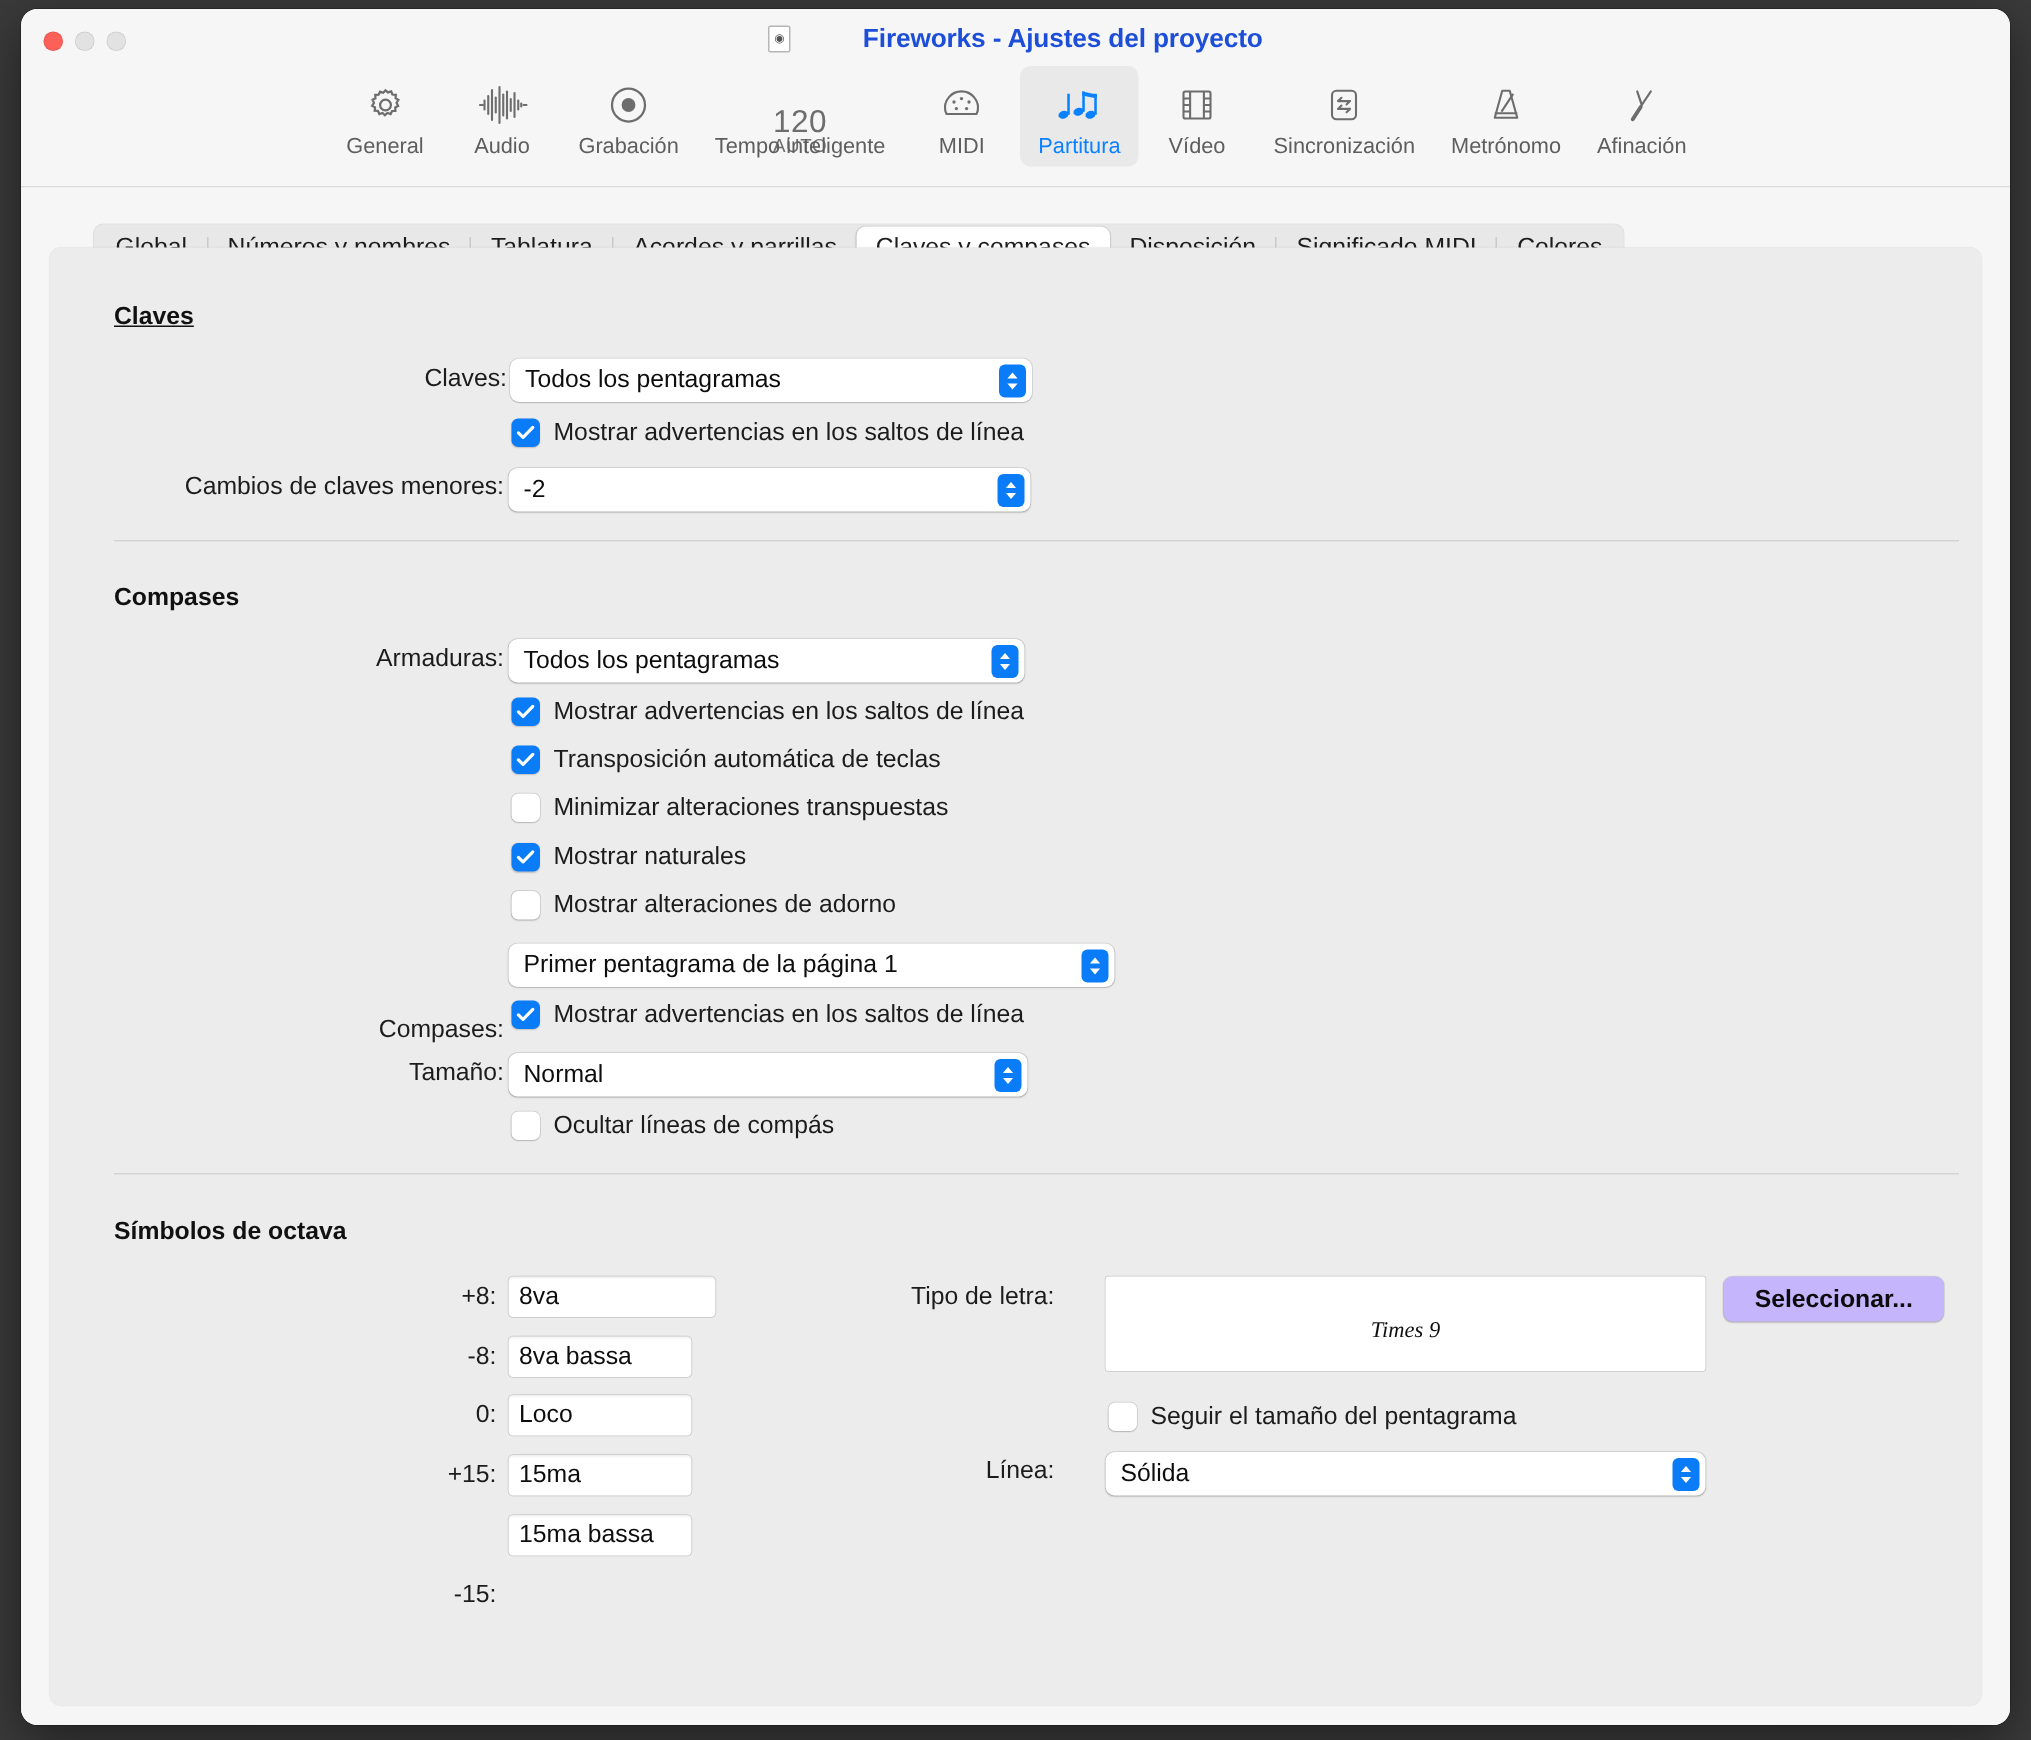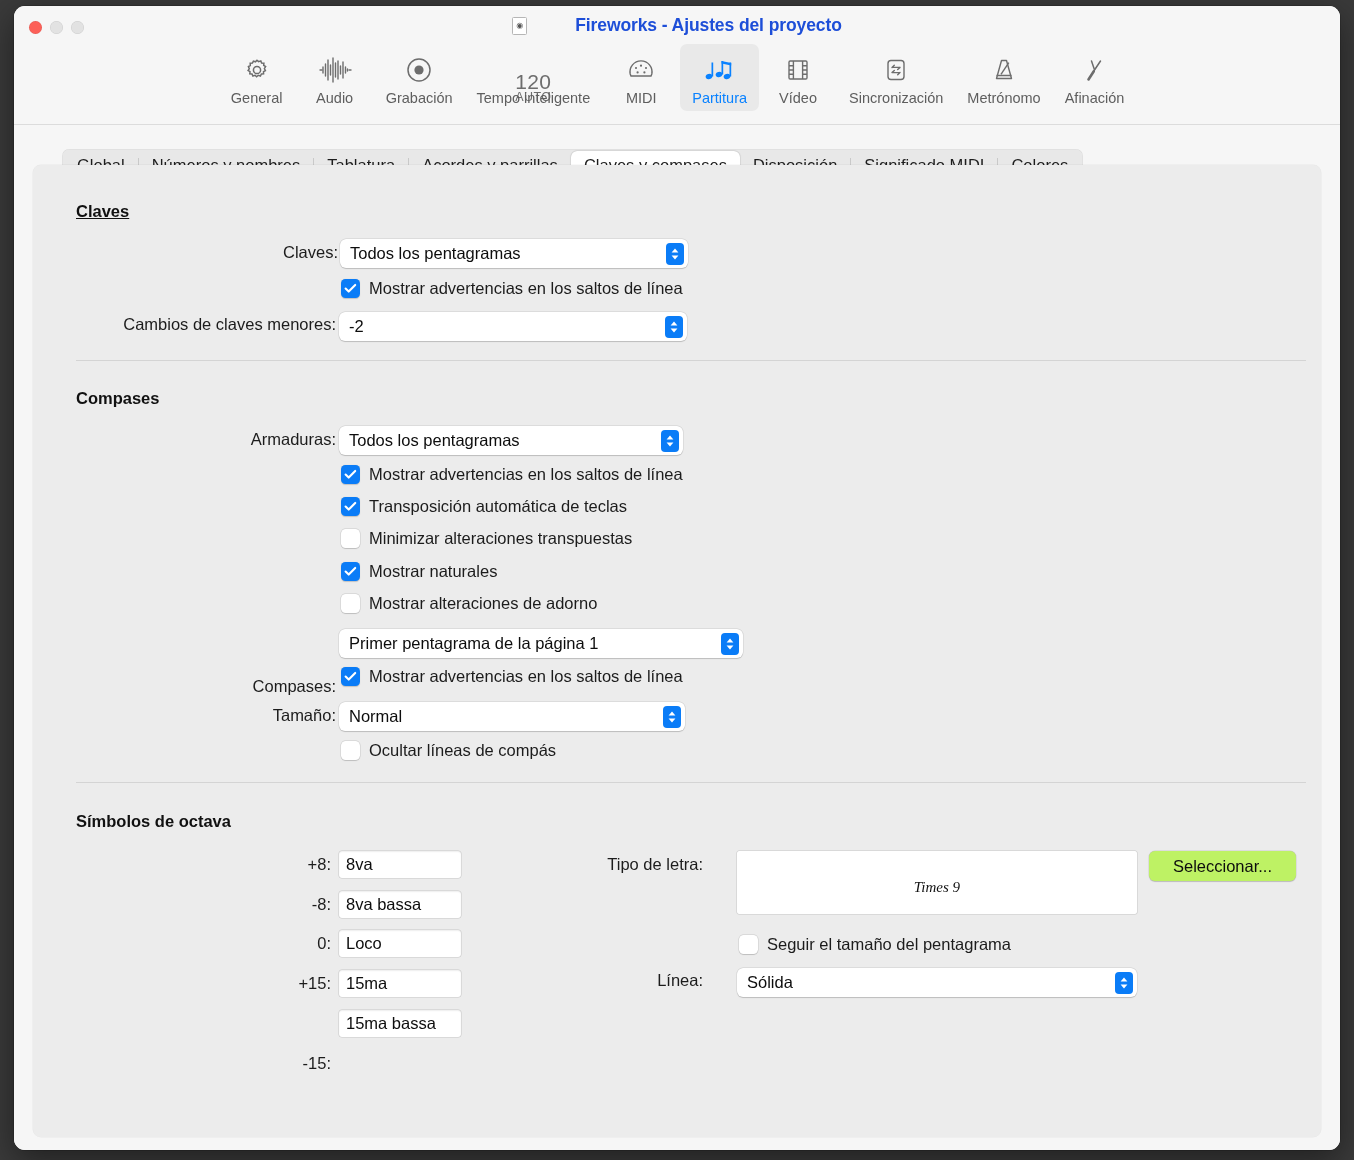--- a/index.html
+++ b/index.html
@@ -306,27 +306,28 @@
     font-style: italic;
     font-size: 15px;
     color: #111;
     margin-top: 28px;
   }
 
   
   .pbtn {
     position: absolute;
     height: 30px;
-    background: #bef264;
+    background: #c4b5fd;
     border-radius: 6px;
     box-shadow: 0 0.5px 1px rgba(0,0,0,0.16), 0 0 0 0.5px rgba(0,0,0,0.10);
     display: flex;
     align-items: center;
     justify-content: center;
     cursor: default;
+    font-weight: bold;
   }
   .pbtn span {
     font-size: 16.5px;
     color: #0d0d0d;
     white-space: nowrap;
   }
 </style>
 </head>
 <body>
 
@@ -633,21 +634,21 @@
         <div class="cb-label">Ocultar líneas de compás</div>
       </div>
 
       <div class="divider" style="top:617px;"></div>
 
       <div class="section-title" style="left:43px; top:647px;text-align:center;">Símbolos de octava</div>
 
       <div class="row" style="left:0px; top:690px; width:298px; justify-content:flex-end;">
         <div class="lbl">+8:</div>
       </div>
-      <div class="tfield" style="position:absolute; left:306px; top:686px; width:122px;">
+      <div class="tfield" style="position:absolute; left:306px; top:686px; width:138px;">
         <span>8va</span>
       </div>
 
       <div class="row" style="left:0px; top:730px; width:298px; justify-content:flex-end;">
         <div class="lbl">-8:</div>
       </div>
       <div class="tfield" style="position:absolute; left:306px; top:726px; width:122px;">
         <span>8va bassa</span>
       </div>
 

